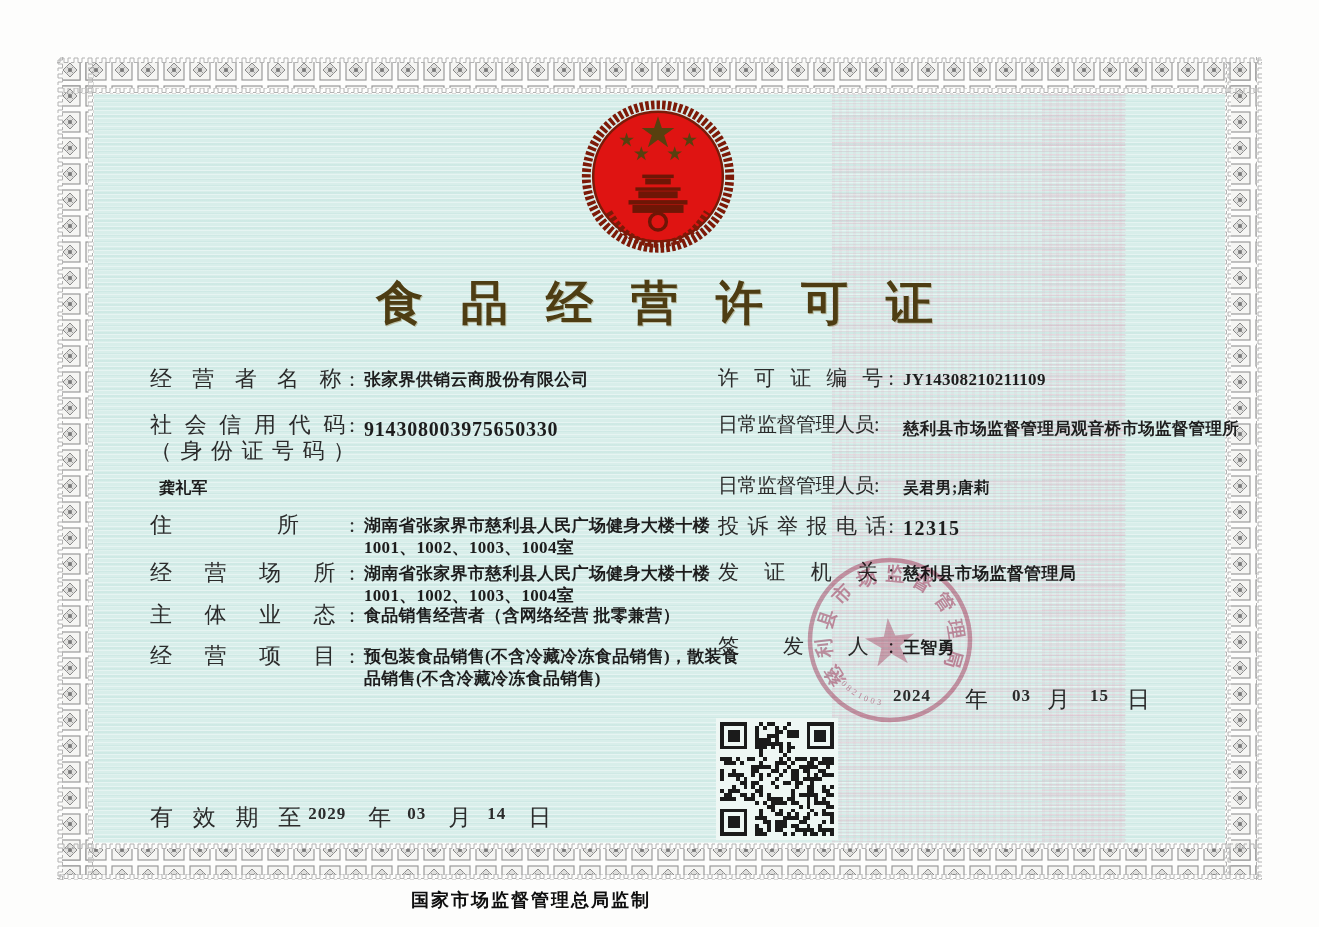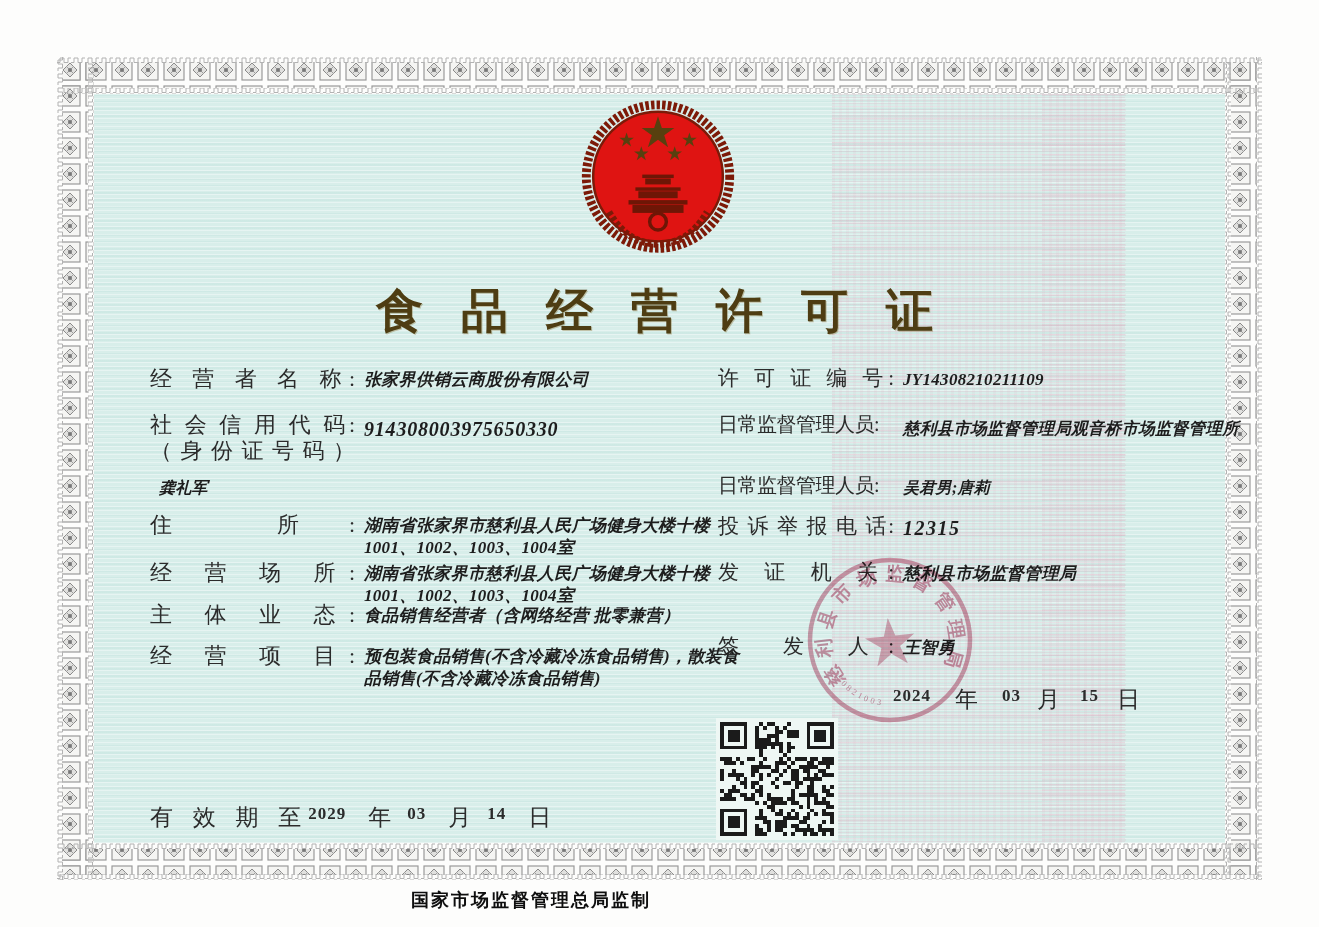--- a/index.html
+++ b/index.html
@@ -19,51 +19,51 @@
            repeating-linear-gradient(180deg, rgba(224,158,182,.20) 0 1px, rgba(224,158,182,0) 1px 3px),
            repeating-linear-gradient(90deg, rgba(224,158,182,.10) 0 3px, rgba(224,158,182,0) 3px 7px),
            repeating-linear-gradient(180deg, rgba(224,158,182,0) 0 22px, rgba(224,158,182,.12) 22px 26px);}
   .pink-dense{position:absolute;left:1042px;top:94px;width:84px;height:749px;pointer-events:none;
          background-image:repeating-linear-gradient(180deg, rgba(224,158,182,.16) 0 2px, rgba(224,158,182,0) 2px 5px);}
 
   .border-svg{position:absolute;left:57px;top:57px;}
 
   .emblem{position:absolute;left:579px;top:96px;width:158px;height:167px;}
 
-  .title{position:absolute;left:94px;top:280px;width:1131px;text-align:center;
+  .title{position:absolute;left:94px;top:272px;width:1131px;text-align:center;
          font-size:47px;font-weight:bold;color:#4e3d13;letter-spacing:38px;padding-left:28px;
          box-sizing:border-box;text-shadow:1px 1px 0 rgba(125,100,35,.35);white-space:nowrap;}
 
   .row{position:absolute;display:flex;align-items:flex-start;color:#262626;}
   .lbl{flex:none;width:205px;font-size:22px;line-height:1.18;color:#2b2b2b;}
   .lbl .jline{text-align:justify;text-align-last:justify;}
   .row-r .lbl{width:176px;font-size:21px;}
   .lbl.tight .jline{text-align:left;text-align-last:left;white-space:nowrap;letter-spacing:-.5px;}
   .row-l .lbl.tight{font-size:21px;}
   .row-r .lbl.tight{font-size:20px;}
   .val{margin-left:9px;padding-top:3px;font-size:17px;font-weight:bold;line-height:1.32;
-       white-space:pre-line;color:#1d1d1d;letter-spacing:.3px;font-style:italic;}
+       white-space:pre-line;color:#1d1d1d;letter-spacing:.3px;}
   .l1{top:366px;left:150px;}  .r1{top:366px;left:718px;}
   .l2{top:412px;left:150px;}  .r2{top:413px;left:718px;}
   .l3{top:474px;left:150px;}  .r3{top:474px;left:718px;}
   .l4{top:512px;left:150px;}  .r4{top:514px;left:718px;}
   .l5{top:560px;left:150px;justify-content:flex-end;}  .r5{top:560px;left:718px;}
   .l6{top:602px;left:150px;}  .r6{top:634px;left:718px;}
   .l7{top:643px;left:150px;}
   .l2 .val{font-size:20px;padding-top:4px;letter-spacing:.8px;}
   .l3 .val,.r3 .val{font-size:16px;}
   .r2 .val{font-size:16.5px;padding-top:5px;}
   .r4 .val{font-size:20px;padding-top:1px;letter-spacing:1.5px;}
 
   .date-row{position:absolute;display:flex;align-items:baseline;color:#2b2b2b;}
   .issue-date{left:893px;top:684px;}
   .validity{left:150px;top:802px;}
   .date-row .num{font-size:17px;font-weight:bold;position:relative;top:-6px;letter-spacing:1px;}
   .date-row .unit{font-size:23px;}
-  .issue-date .num:nth-child(1){margin-right:24px;}
+  .issue-date .num:nth-child(1){margin-right:34px;}
   .issue-date .unit:nth-child(2){margin-right:24px;}
   .issue-date .num:nth-child(3){margin-right:16px;}
   .issue-date .unit:nth-child(4){margin-right:20px;}
   .issue-date .num:nth-child(5){margin-right:18px;}
   .validity .vlabel{font-size:23px;letter-spacing:7px;margin-right:0;}
   .validity .num{margin-right:22px;}
   .validity .unit{margin-right:16px;}
 
   .qr{position:absolute;left:716px;top:718px;width:122px;height:122px;}
   .qr svg{width:100%;height:100%;shape-rendering:crispEdges;}

